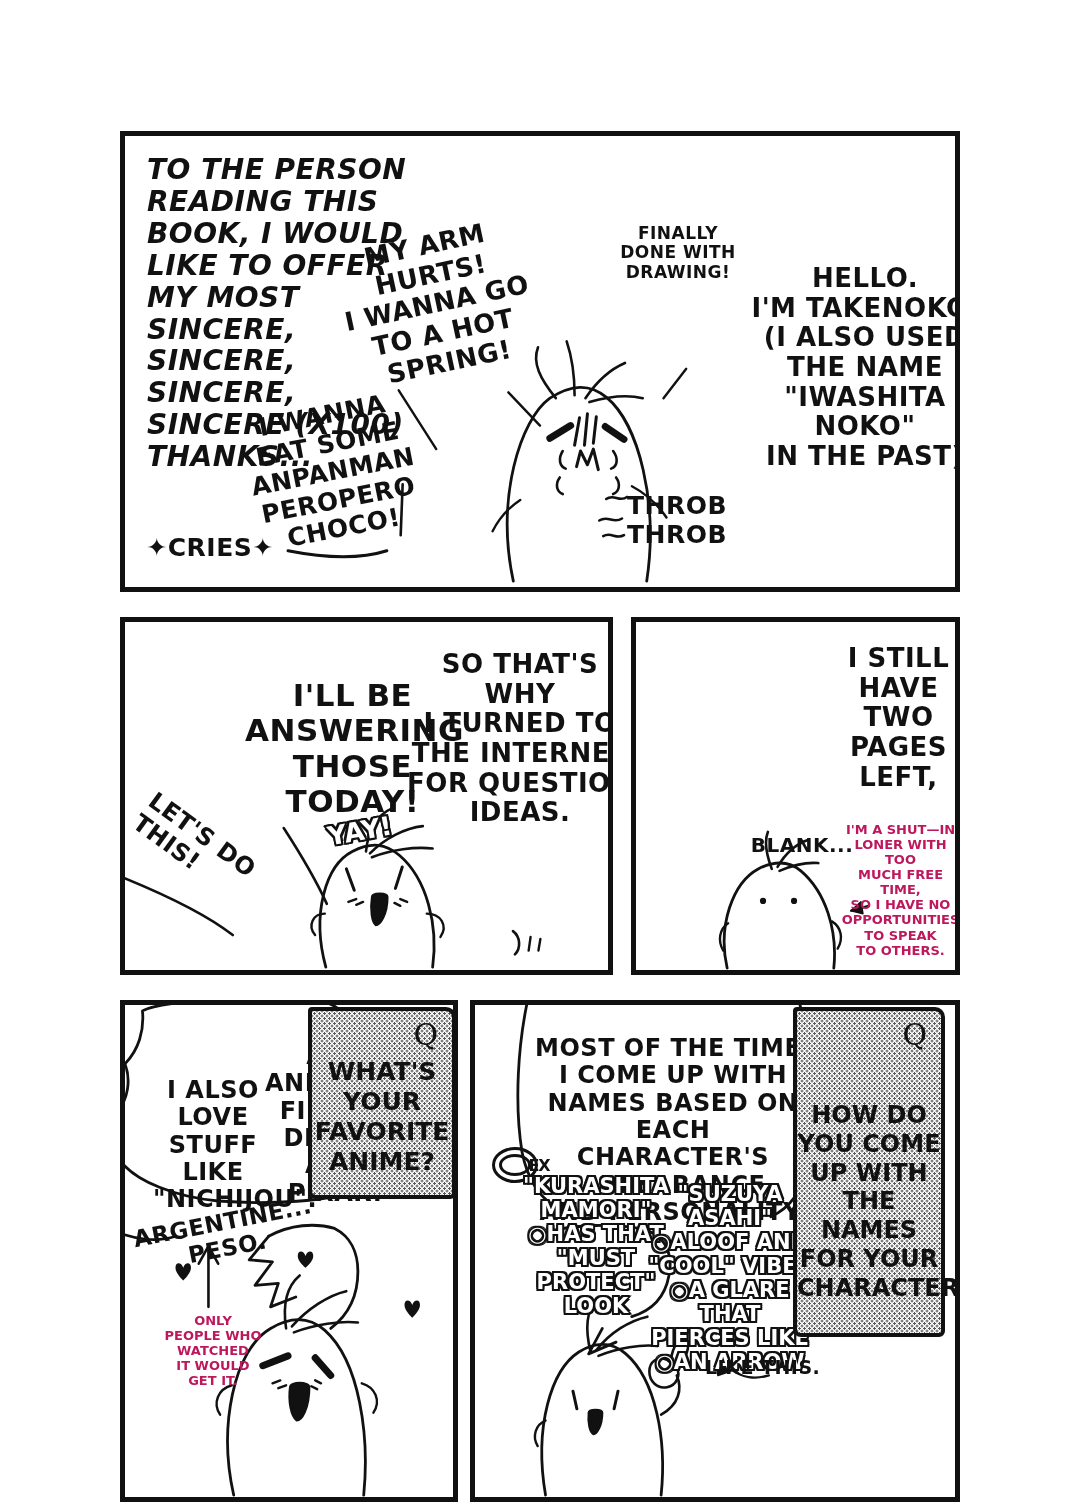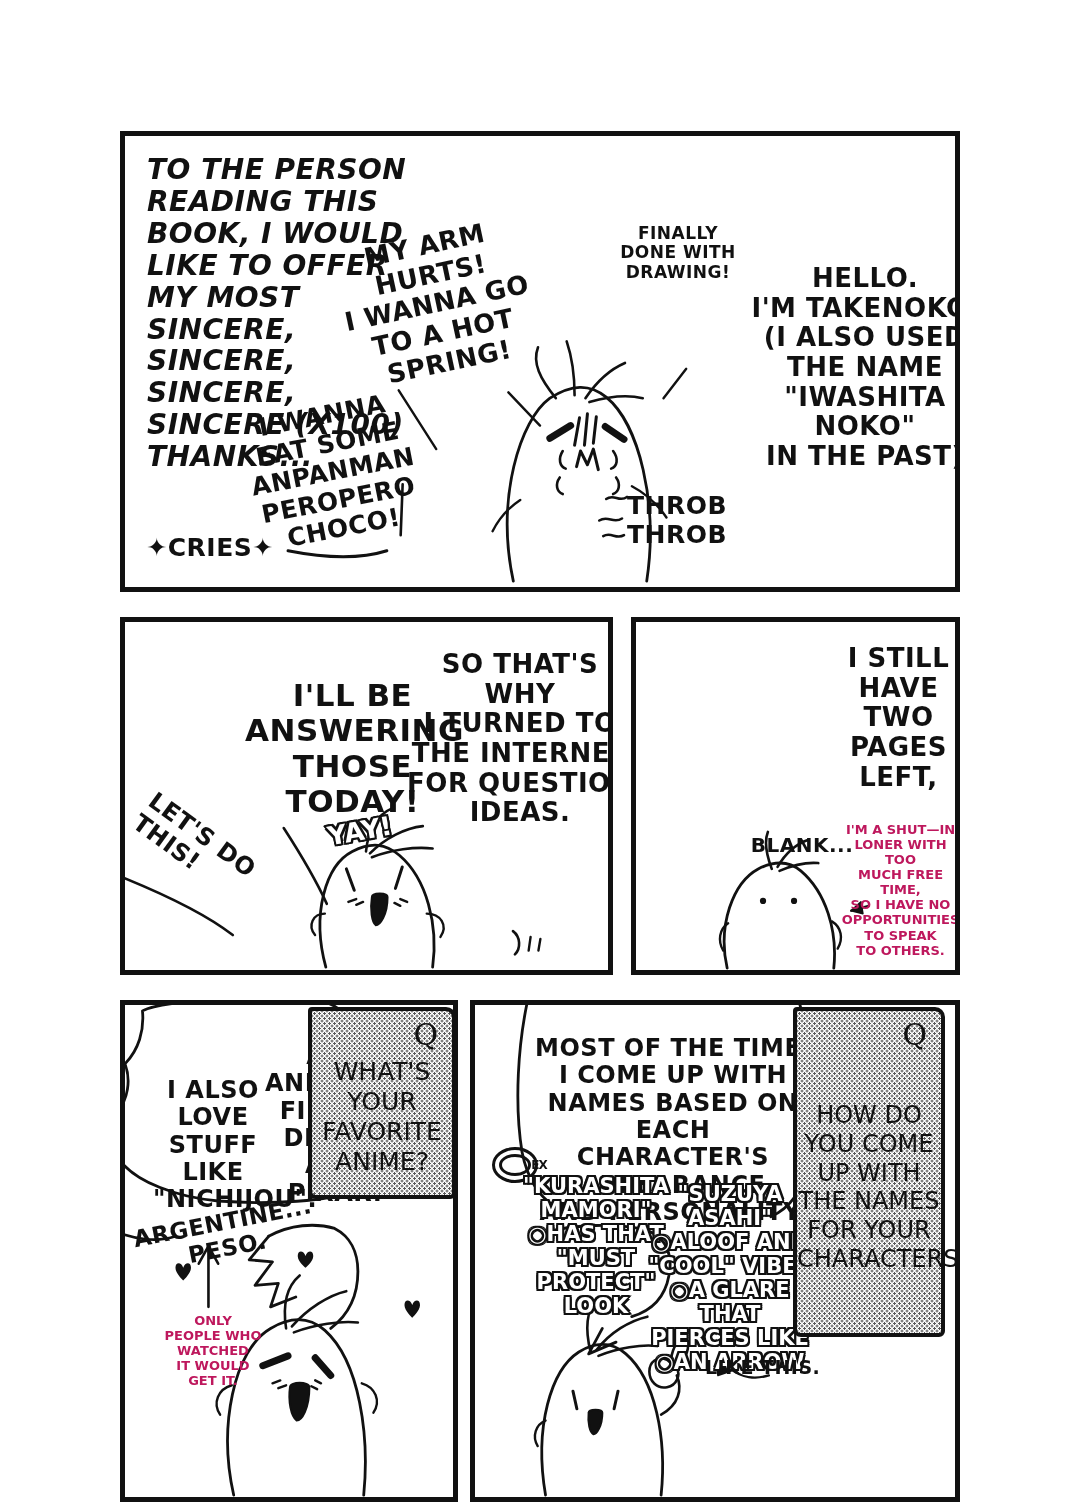--- a/index.html
+++ b/index.html
@@ -96,21 +96,21 @@
     right: 14px;
     font-size: 30px;
     font-weight: 400;
     font-family: "DejaVu Serif", serif;
     color: #111111;
   }
   .qbox .qtext {
     position: absolute;
     left: 0; right: 0;
     text-align: center;
-    font-weight: 400;
+    font-weight: 700;
     line-height: 1.2;
     white-space: pre-line;
     color: #111111;
   }
 
   
   .art {
     position: absolute;
     left: 0; top: 0;
     width: 100%;
@@ -134,21 +134,21 @@
   }
   .ex-badge::before {
     content: "";
     position: absolute;
     left: 4px; top: 4px; right: 4px; bottom: 4px;
     border: 3px solid #111;
     border-radius: 50%;
   }
   .ex-badge span {
     position: relative;
-    font-size: 12px;
+    font-size: 16px;
     font-weight: 700;
     letter-spacing: -1px;
     padding-left: 48px;
   }
 </style>
 </head>
 <body>
 
 <div class="page">
 

